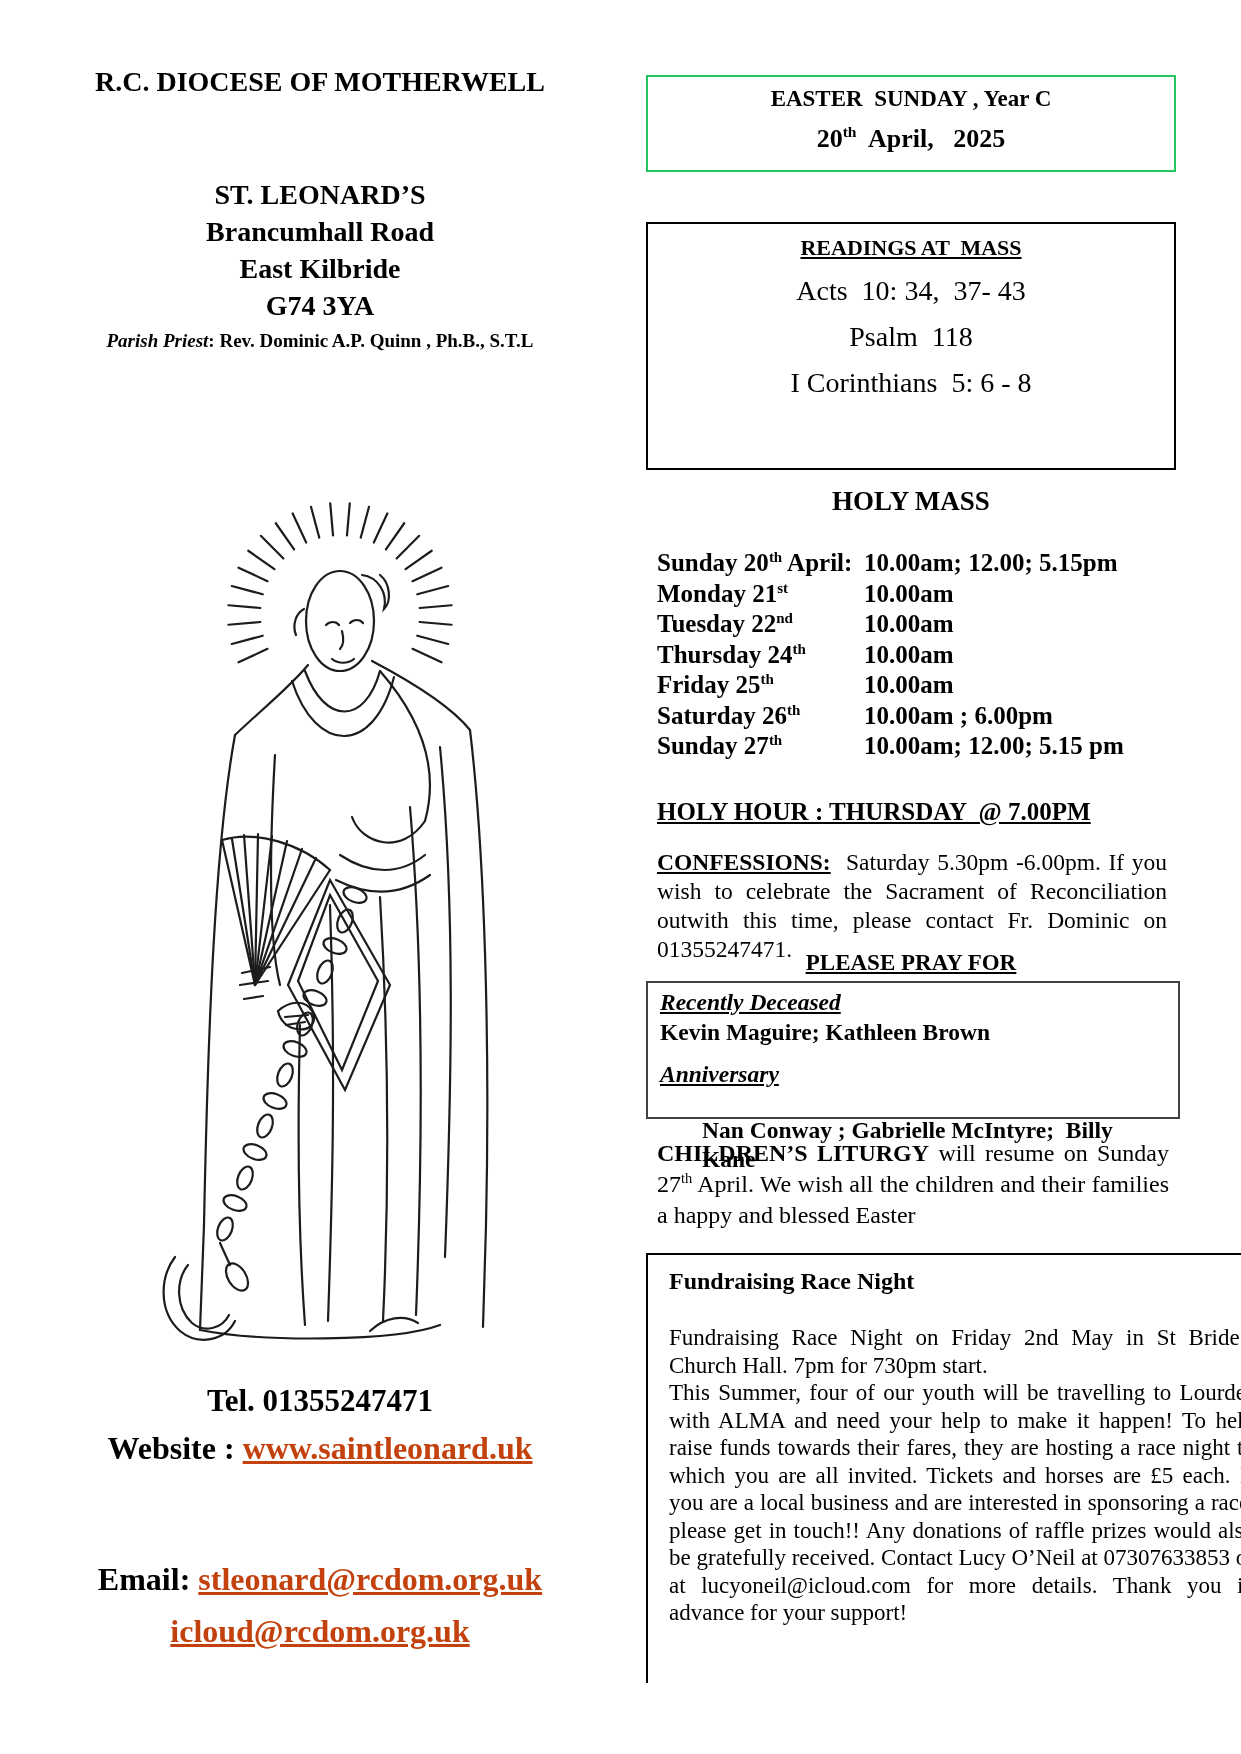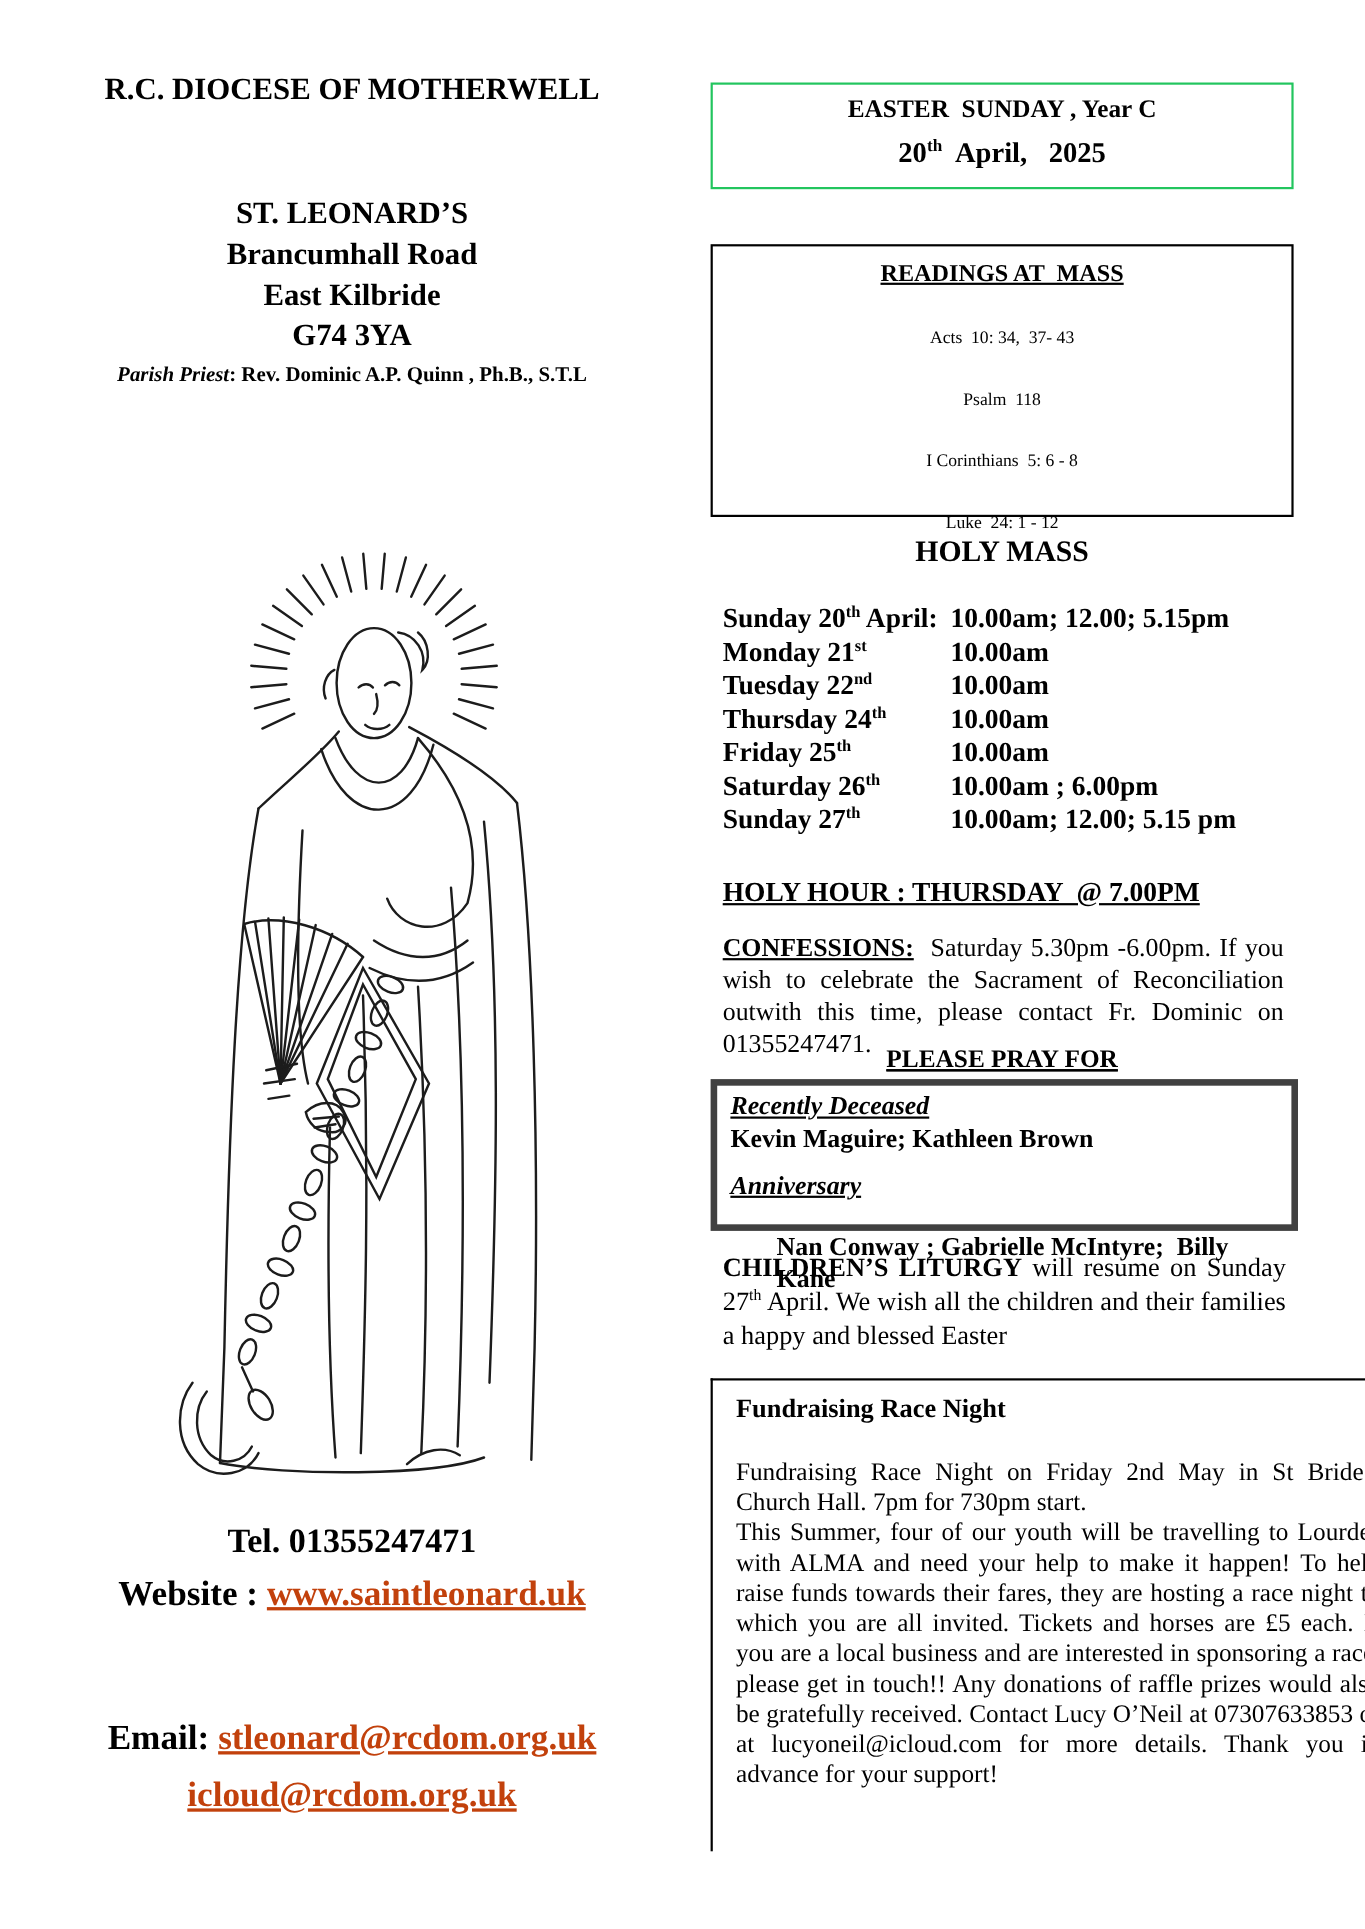--- a/index.html
+++ b/index.html
@@ -24,32 +24,32 @@
   .website-line{left:60px; top:1430px; width:520px; font-size:32px; font-weight:bold; text-align:center;}
   .email-block{left:60px; top:1553px; width:520px; font-size:32px; font-weight:bold; text-align:center; line-height:52px;}
   .ulink{text-decoration:underline; color:#c2410c;}
 
   
   .masthead-box{left:646px; top:75px; width:530px; height:97px; border:2px solid #22c55e; box-sizing:border-box; text-align:center; padding-top:9px;}
   .masthead-title{font-size:23px; font-weight:bold;}
   .masthead-date{font-size:26px; font-weight:bold; margin-top:12px;}
   .readings-box{left:646px; top:222px; width:530px; height:248px; border:2px solid #000; box-sizing:border-box; text-align:center; padding-top:11px;}
   .readings-heading{font-size:22px; font-weight:bold; text-decoration:underline;}
-  .reading-item{font-size:16px; margin-top:38px;}
+  .reading-item{font-size:28px; margin-top:14px;}
   .holy-mass-heading{left:646px; top:486px; width:530px; font-size:27px; font-weight:bold; text-align:center;}
   .mass-schedule{left:657px; top:548px; width:520px; font-size:25px; font-weight:bold; line-height:30.5px;}
   .mass-row{display:flex;}
   .mass-day{display:inline-block; width:207px; flex:0 0 207px;}
   .mass-times{flex:1;}
   .holy-hour{left:657px; top:798px; font-size:25px; font-weight:bold; text-decoration:underline;}
   .confessions{left:657px; top:848px; width:510px; font-size:23.5px; line-height:29px; text-align:justify;}
   .confessions .lbl{font-weight:bold; text-decoration:underline;}
   .pray-heading{left:646px; top:950px; width:530px; font-size:23px; font-weight:bold; text-decoration:underline; text-align:center;}
   .pray-heading span{text-decoration:underline;}
-  .pray-box{left:646px; top:981px; width:534px; height:138px; border:6px solid #404040; box-sizing:border-box; padding:5px 12px; font-size:23.5px; font-weight:bold; line-height:29.5px;}
+  .pray-box{left:646px; top:981px; width:534px; height:138px; border:2px solid #404040; box-sizing:border-box; padding:5px 12px; font-size:23.5px; font-weight:bold; line-height:29.5px;}
   .pray-label{font-style:italic; text-decoration:underline;}
   .pray-spacer{height:13px;}
   .ann-names{padding-left:42px;margin-top:26px;}
   .children-para{left:657px; top:1138px; width:512px; font-size:24px; line-height:31px; text-align:justify;}
   .children-para .lbl{font-weight:bold;}
   .fundraising-box{left:646px; top:1253px; width:632px; height:430px; border:2px solid #000; border-bottom:none; box-sizing:border-box; padding:13px 21px;}
   .fundraising-heading{font-size:24px; font-weight:bold;}
   .fundraising-body p{margin:0; font-size:23px; line-height:27.5px; text-align:justify;}
   .fundraising-body p.first{margin-top:29px;}
 </style>
@@ -204,21 +204,20 @@
     <div class="masthead-date">
       <span class="pre">20</span><sup class="ord">th</sup><span class="pre">  April,   2025</span>
     </div>
   </div>
 
   <div class="abs readings-box">
     <div class="readings-heading pre">READINGS AT  MASS</div>
     <div class="reading-item pre">Acts  10: 34,  37- 43</div>
     <div class="reading-item pre">Psalm  118</div>
     <div class="reading-item pre">I Corinthians  5: 6 - 8</div>
-    <div class="reading-item pre">Luke  24: 1 - 12</div>
   </div>
 
   <div class="abs holy-mass-heading">HOLY MASS</div>
 
   <div class="abs mass-schedule">
     <div class="mass-row">
       <span class="mass-day"><span>Sunday 20</span><sup class="ord">th</sup><span> April:</span></span>
       <span class="mass-times">10.00am; 12.00; 5.15pm</span>
     </div>
     <div class="mass-row">

